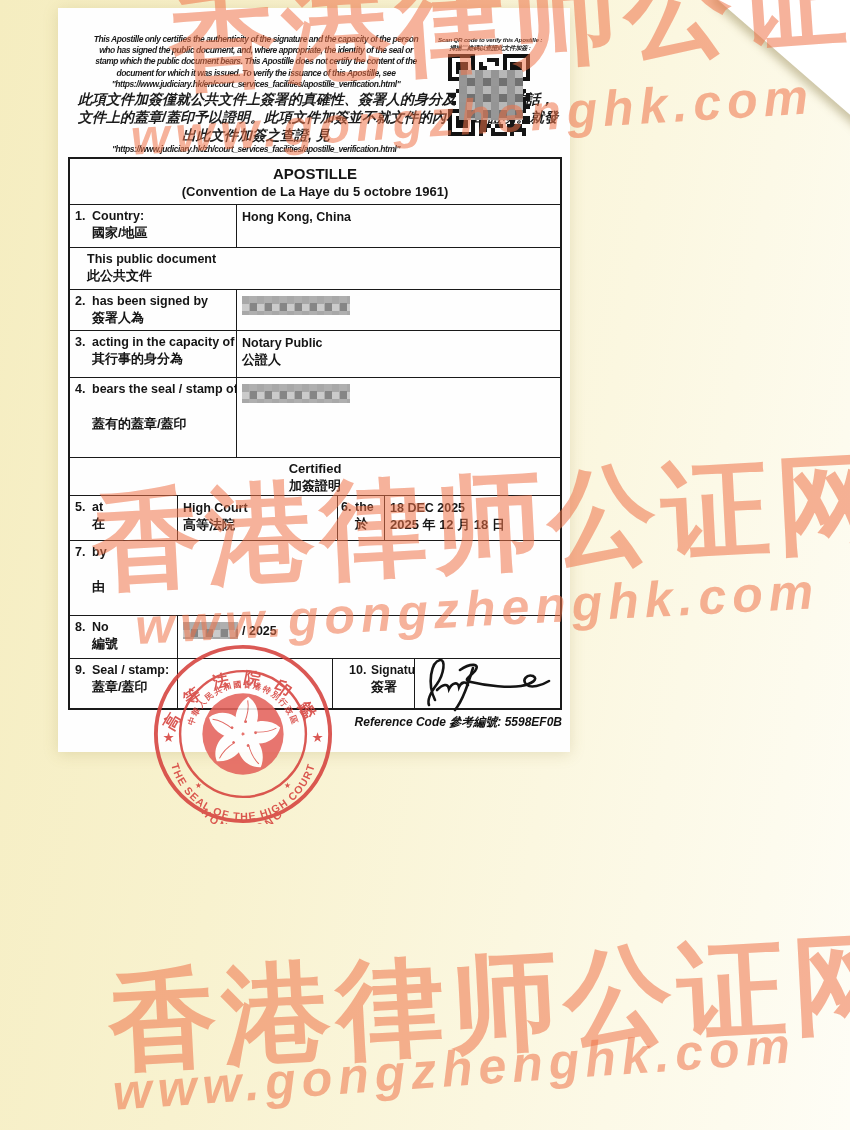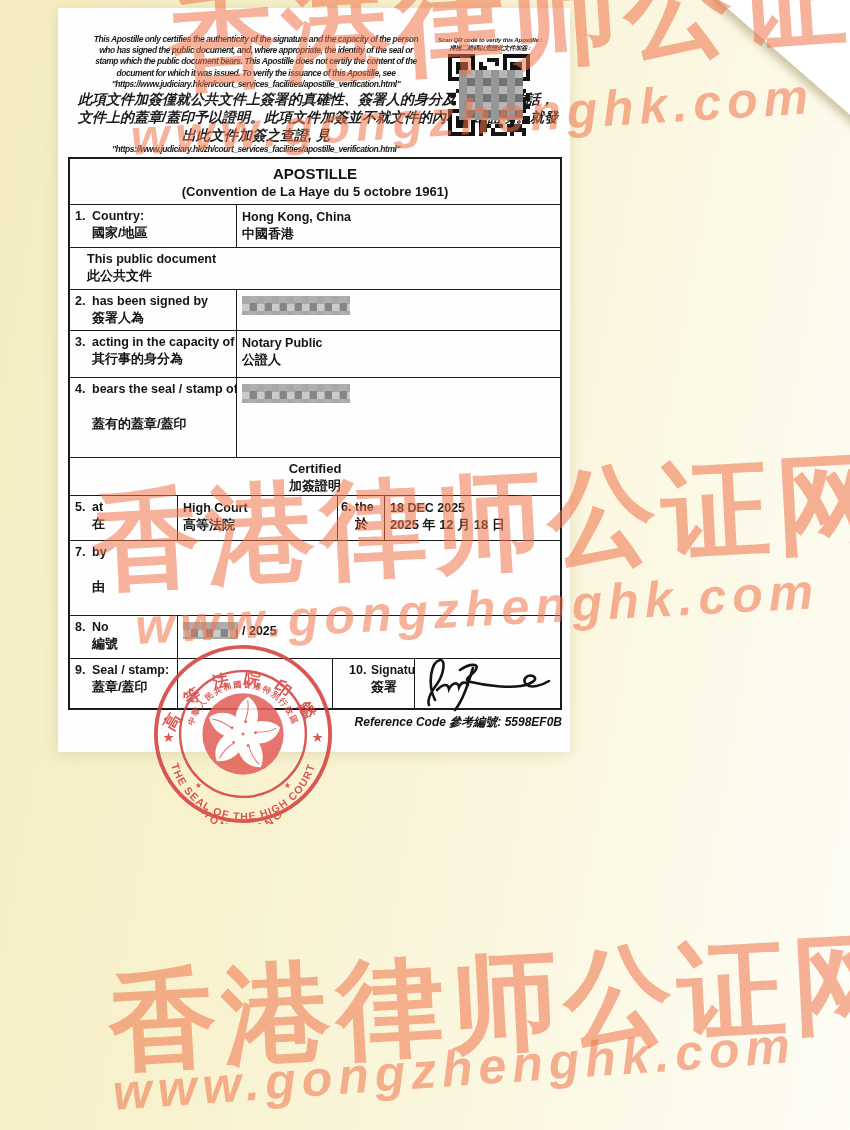--- a/index.html
+++ b/index.html
@@ -264,21 +264,20 @@
     <div class="tr" style="height:43px">
       <div class="td labelcell" style="width:166px">
         <span class="num">1.</span>
         <span>
           <div class="en">Country:</div>
           <div class="zh">國家/地區</div>
         </span>
       </div>
       <div class="td grow">
         <div class="val-en">Hong Kong, China</div>
-        <div class="val-zh">中國香港</div>
       </div>
     </div>
 
     <div class="tr" style="height:42px">
       <div class="td grow indent">
         <div class="en">This public document</div>
         <div class="zh">此公共文件</div>
       </div>
     </div>
 

